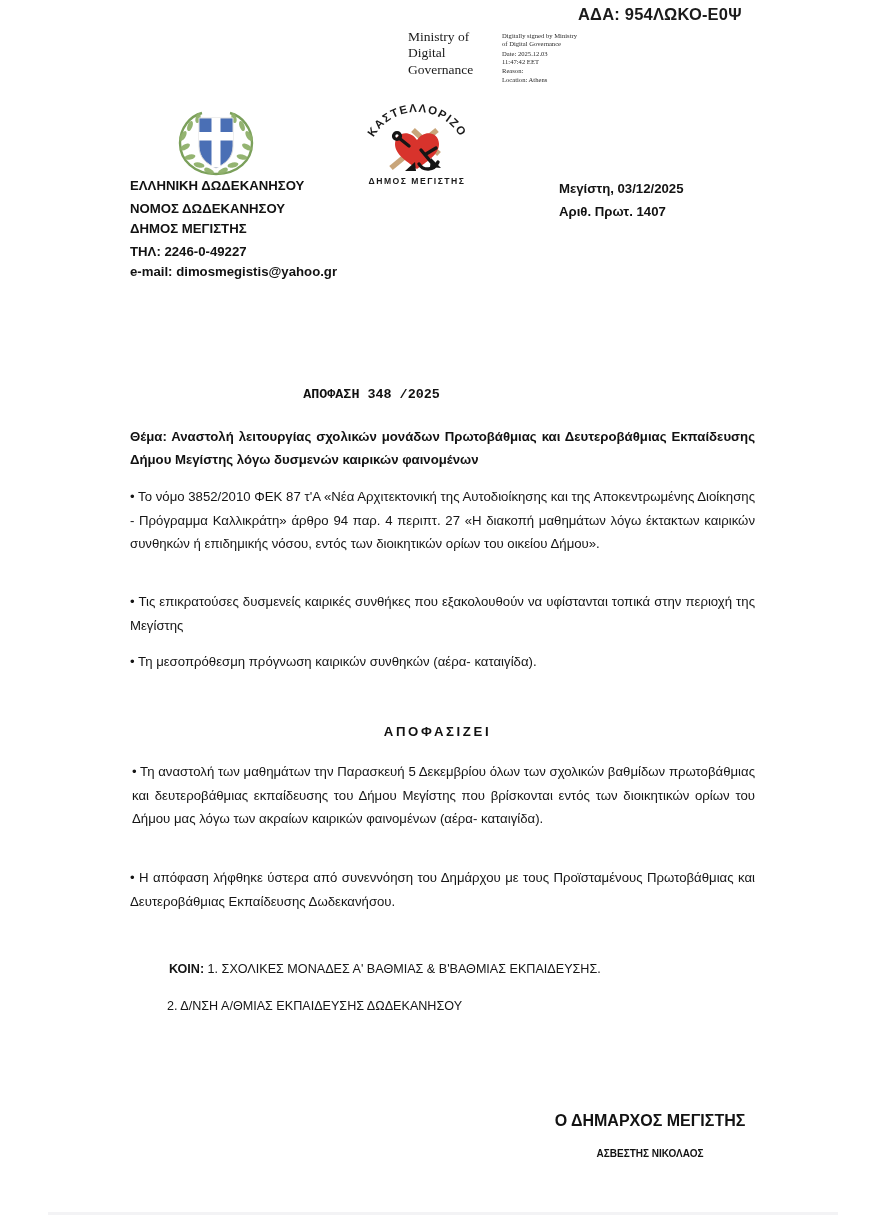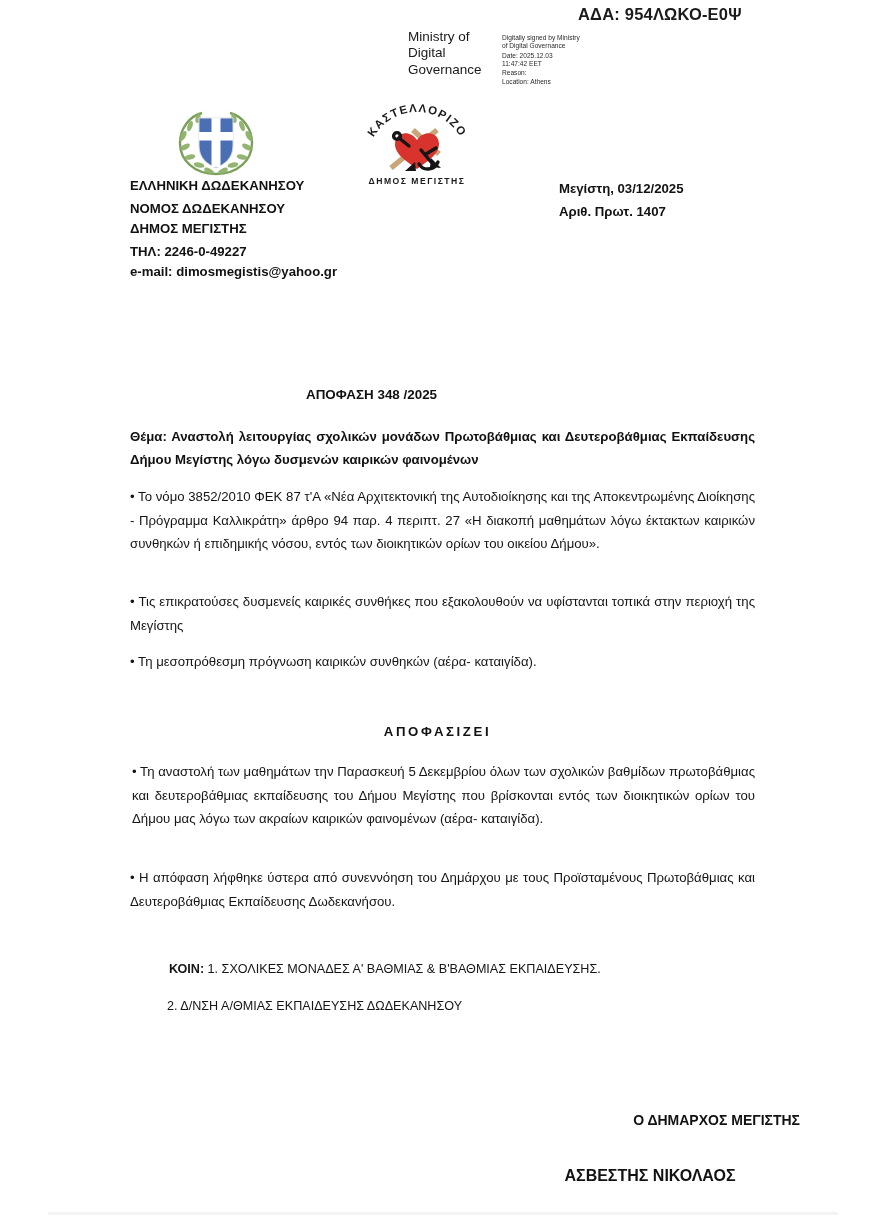--- a/index.html
+++ b/index.html
@@ -33,22 +33,23 @@
     color: #1b1b1b;
     white-space: nowrap;
   }
 
   
   .sig-wrap {
     position: absolute;
     left: 408px;
     top: 29px;
     display: flex;
-    align-items: flex-end;
+    align-items: center;
     gap: 6px;
+    font-family: Liberation Serif, serif;
   }
   .sig-ministry {
     font-size: 13.5px;
     line-height: 1.22;
     color: #1a1a1a;
     width: 88px;
   }
   .sig-details {
     font-size: 5.6px;
     line-height: 1.33;
@@ -103,20 +104,21 @@
   
   .decision-no {
     position: absolute;
     left: 0;
     top: 387px;
     width: 743px;
     text-align: center;
     font-size: 13.4px;
     font-weight: 700;
     color: #111111;
+    font-family: Liberation Mono, monospace;
   }
   .subject {
     position: absolute;
     left: 130px;
     top: 425px;
     width: 625px;
     font-size: 13.2px;
     font-weight: 700;
     line-height: 1.75;
     text-align: justify;
@@ -170,37 +172,36 @@
     padding-left: 37px;
     white-space: nowrap;
   }
 
   
   .mayor {
     position: absolute;
     left: 500px;
     top: 1112px;
     width: 300px;
-    text-align: right;
-    font-size: 14px;
+    text-align: center;
+    font-size: 16px;
     font-weight: 700;
     color: #121212;
     white-space: nowrap;
   }
   .mayor-name {
     position: absolute;
     left: 500px;
     top: 1148px;
     width: 300px;
     text-align: center;
-    font-size: 16px;
+    font-size: 10px;
     font-weight: 700;
     color: #121212;
     white-space: nowrap;
-    margin-top: 19px;
   }
 
   
   .scan-edge {
     position: absolute;
     left: 48px;
     top: 1212px;
     width: 790px;
     height: 3px;
     background: #f3f3f5;

